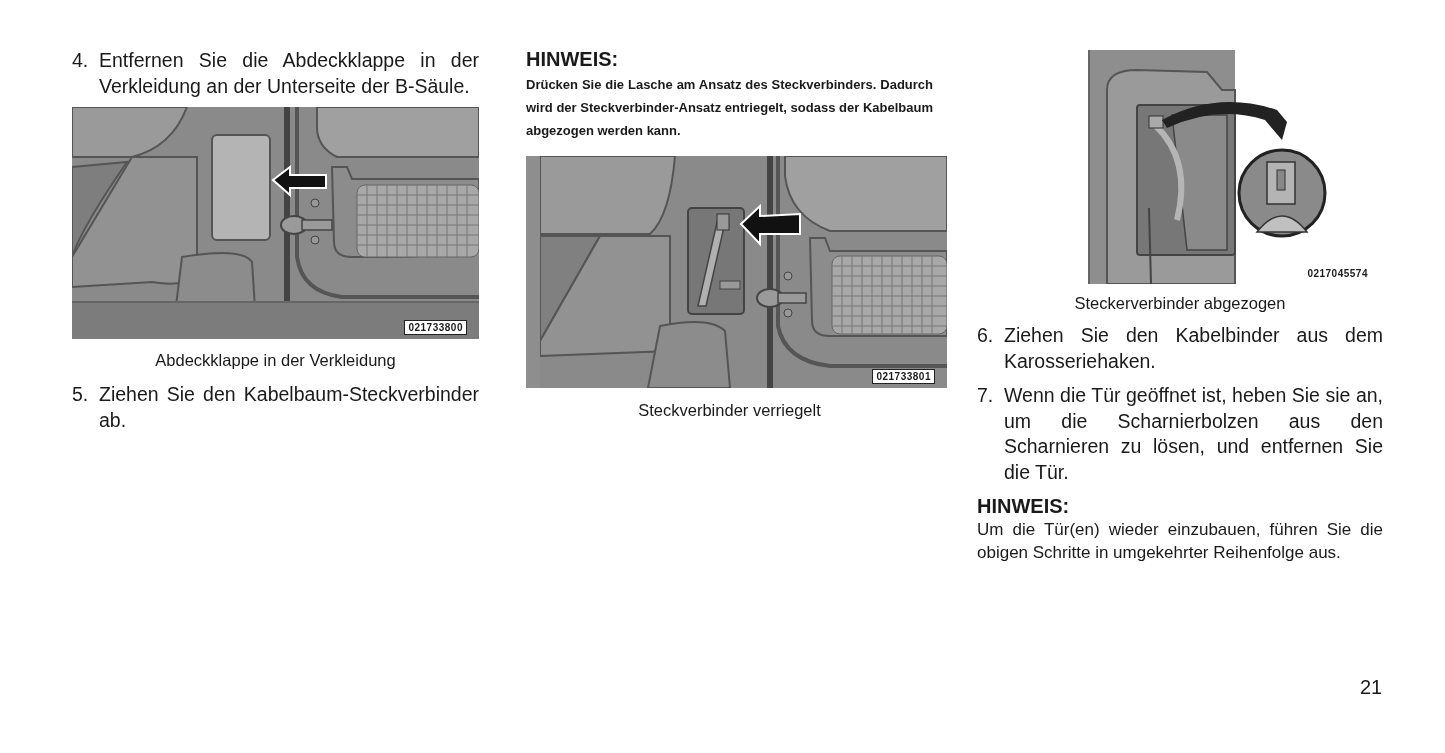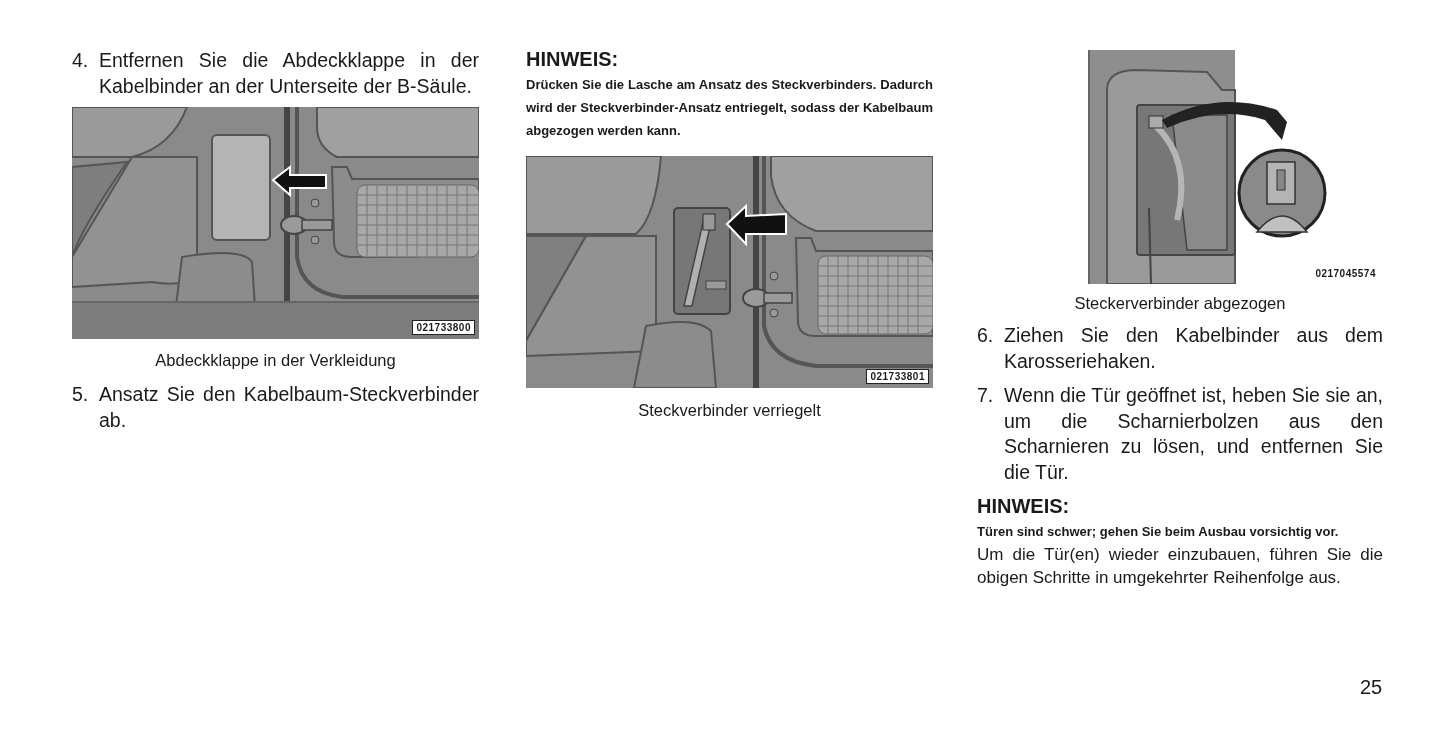--- a/index.html
+++ b/index.html
@@ -13,33 +13,33 @@
   .step { display:flex; font-size:19.5px; line-height:25.5px; text-align:justify; }
   .step .num { width:27px; flex:0 0 27px; }
   .step .txt { flex:1; }
   .note-h { font-weight:bold; font-size:20px; line-height:23px; }
   .note-b { font-weight:bold; font-size:13px; line-height:23px; text-align:justify; text-align-last:left; }
   .body { font-size:17px; line-height:23px; text-align:justify; text-align-last:left; }
   .caption { font-weight:normal; font-size:16.5px; text-align:center; }
 
   .fig { position:relative; background:#8e8e8e; overflow:hidden; }
   .fig svg { display:block; }
-  .figcode { position:absolute; right:4px; bottom:4px; background:#fff; border:1px solid #222;
+  .figcode { position:absolute; right:12px; bottom:4px; background:#fff; border:1px solid #222;
              font-weight:bold; font-size:10px; padding:1px 3px; letter-spacing:0.5px; }
   .figcode.plain { border:none; background:transparent; }
 
   #page-number { position:absolute; left:1360px; top:676px; font-size:20px; }
 </style>
 </head>
 <body>
 
 <div id="col1" class="col">
   <div class="step">
     <span class="num">4.</span>
-    <span class="txt">Entfernen Sie die Abdeckklappe in der Kabelbinder an der Unterseite der B-Säule.</span>
+    <span class="txt">Entfernen Sie die Abdeckklappe in der Verkleidung an der Unterseite der B-Säule.</span>
   </div>
   <div class="fig" style="margin-top:8px;width:407px;height:232px;">
     <svg width="407" height="232" viewBox="0 0 407 232">
       <rect width="407" height="232" fill="#8a8a8a"></rect>
       <path d="M0 0 H115 Q100 40 60 50 H0 Z" fill="#9a9a9a" stroke="#555" stroke-width="2"></path>
       <path d="M0 60 L55 55 Q10 120 0 150 Z" fill="#7e7e7e" stroke="#555" stroke-width="2"></path>
       <path d="M60 50 L125 50 L125 170 Q110 180 80 175 L0 180 L0 150 Z" fill="#929292" stroke="#555" stroke-width="2"></path>
       <rect x="140" y="28" width="58" height="105" rx="5" fill="#b4b4b4" stroke="#555" stroke-width="2"></rect>
       <path d="M110 150 Q170 140 180 155 L185 232 L100 232 Z" fill="#8c8c8c" stroke="#555" stroke-width="2"></path>
       <path d="M215 0 L215 232" stroke="#444" stroke-width="6"></path>
@@ -57,28 +57,28 @@
       <circle cx="243" cy="133" r="4" fill="#999" stroke="#444"></circle>
       <path d="M201 73 L218 60 L218 68 L254 68 L254 81 L218 81 L218 88 Z" fill="#111" stroke="#fff" stroke-width="2"></path>
       <path d="M0 195 L407 195" stroke="#666" stroke-width="2"></path>
       <rect x="0" y="196" width="407" height="36" fill="#7c7c7c"></rect>
     </svg>
     <div class="figcode">021733800</div>
   </div>
   <div class="caption" style="margin-top:12px;text-align:center;">Abdeckklappe in der Verkleidung</div>
   <div class="step" style="margin-top:12px;">
     <span class="num">5.</span>
-    <span class="txt">Ansatz Sie den Kabelbaum-Steckverbinder ab.</span>
+    <span class="txt">Ziehen Sie den Kabelbaum-Steckverbinder ab.</span>
   </div>
 </div>
 
 <div id="col2" class="col">
   <div class="note-h">HINWEIS:</div>
   <div class="note-b" style="margin-top:2px;">Drücken Sie die Lasche am Ansatz des Steckverbinders. Dadurch wird der Steckverbinder-Ansatz entriegelt, sodass der Kabelbaum abgezogen werden kann.</div>
-  <div class="fig" style="margin-top:14px;width:407px;height:232px;">
+  <div class="fig" style="margin-top:14px;width:407px;height:232px;padding-left:14px;">
     <svg width="407" height="232" viewBox="0 0 407 232">
       <rect width="407" height="232" fill="#8a8a8a"></rect>
       <path d="M0 0 H135 Q130 60 110 78 L0 78 Z" fill="#9a9a9a" stroke="#555" stroke-width="2"></path>
       <path d="M0 80 L60 80 Q20 150 0 185 Z" fill="#808080" stroke="#555" stroke-width="2"></path>
       <path d="M60 80 L130 80 L130 195 L0 200 L0 185 Z" fill="#929292" stroke="#555" stroke-width="2"></path>
       <rect x="148" y="52" width="56" height="106" rx="4" fill="#777" stroke="#444" stroke-width="2"></rect>
       <path d="M158 150 L178 62 L186 62 L166 150 Z" fill="#b0b0b0" stroke="#444" stroke-width="1.5"></path>
       <rect x="177" y="58" width="12" height="16" fill="#999" stroke="#333"></rect>
       <rect x="180" y="125" width="20" height="8" fill="#999" stroke="#444"></rect>
       <path d="M120 170 Q170 160 185 175 L190 232 L108 232 Z" fill="#8c8c8c" stroke="#555" stroke-width="2"></path>
@@ -124,17 +124,16 @@
   <div class="caption" style="margin-top:10px;">Steckerverbinder abgezogen</div>
   <div class="step" style="margin-top:10px;">
     <span class="num">6.</span>
     <span class="txt">Ziehen Sie den Kabelbinder aus dem Karosseriehaken.</span>
   </div>
   <div class="step" style="margin-top:9px;">
     <span class="num">7.</span>
     <span class="txt">Wenn die Tür geöffnet ist, heben Sie sie an, um die Scharnierbolzen aus den Scharnieren zu lösen, und entfernen Sie die Tür.</span>
   </div>
   <div class="note-h" style="margin-top:10px;">HINWEIS:</div>
-  <div class="note-b" style="margin-top:2px;">Türen sind schwer; gehen Sie beim Ausbau vorsichtig vor.</div>
   <div class="body">Um die Tür(en) wieder einzubauen, führen Sie die obigen Schritte in umgekehrter Reihenfolge aus.</div>
 </div>
 
-<div id="page-number">25</div>
+<div id="page-number">21</div>
 
 </body></html>

